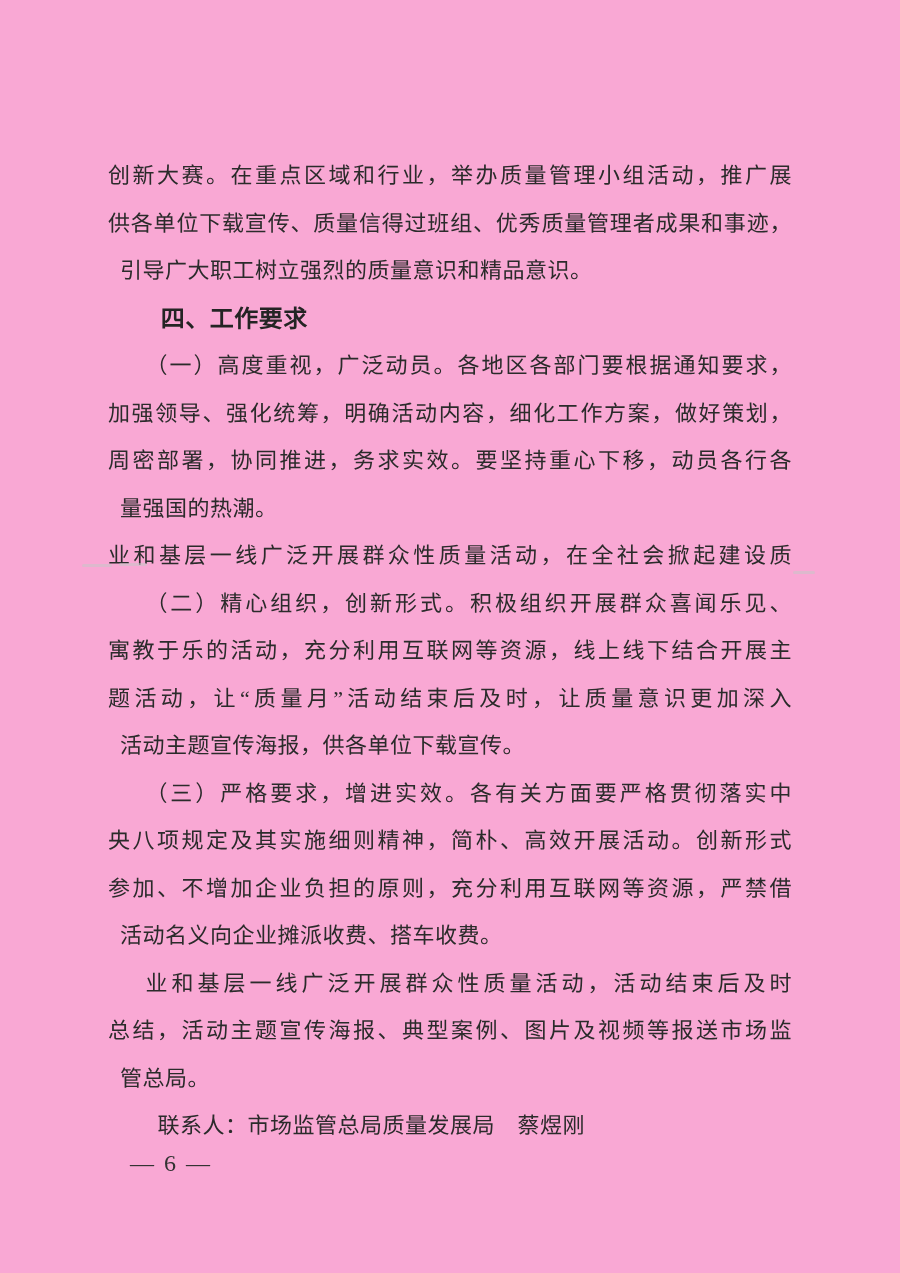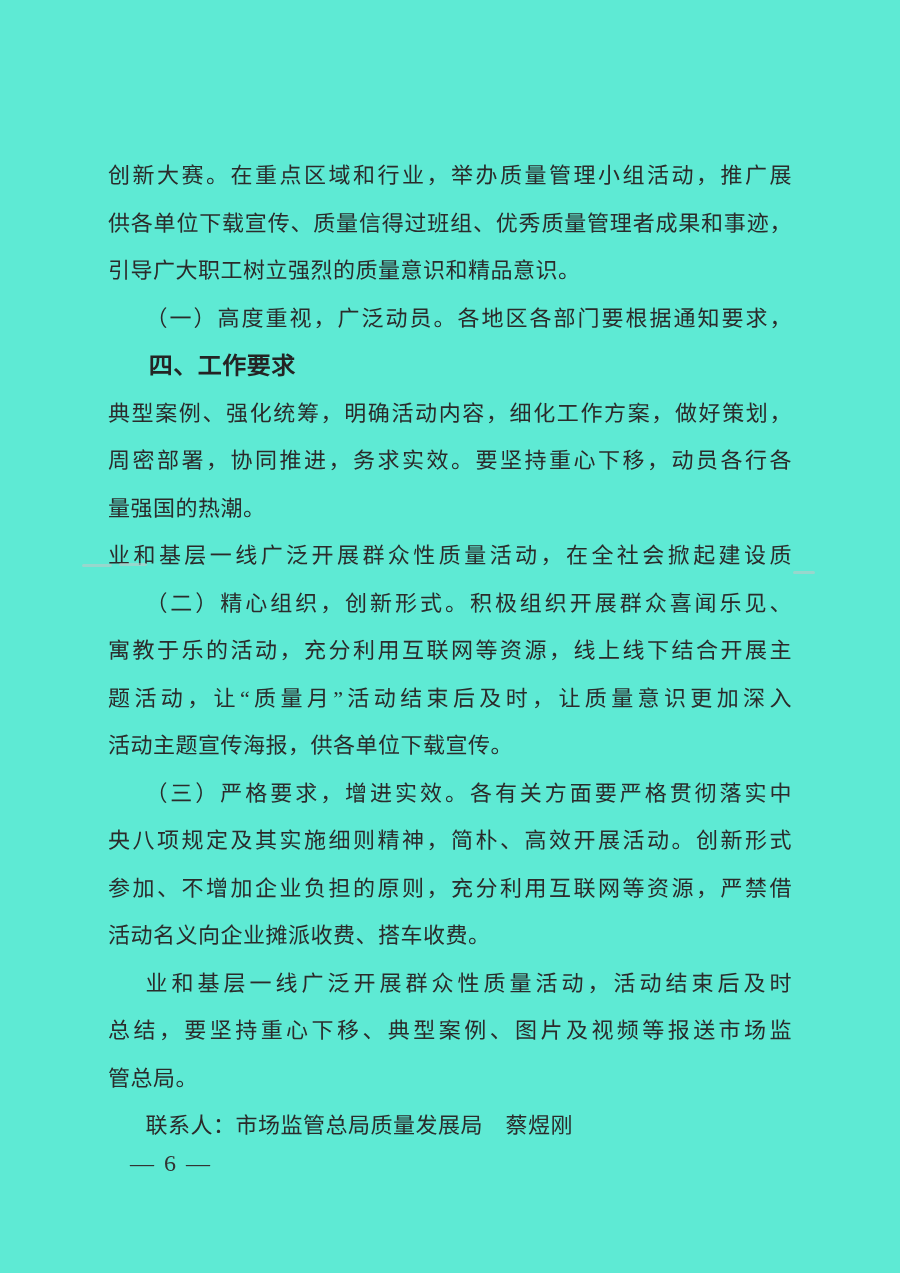--- a/index.html
+++ b/index.html
@@ -11,40 +11,41 @@
     height: 1273px;
     background: #ffffff;
     position: relative;
     overflow: hidden;
     font-family: "Liberation Serif", "DejaVu Serif", serif;
     color: #2b2b2b;
   }
   .page {
     position: absolute;
     inset: 0;
-    background: #5eead4;
+    background: #f9a8d4;
   }
   .doc-body {
     position: absolute;
     left: 108px;
     top: 152px;
     width: 684px;
   }
   .line {
     height: 47.5px;
     line-height: 47.5px;
     font-size: 22px;
     text-align: justify;
     text-align-last: justify;
     white-space: nowrap;
     overflow: visible;
     letter-spacing: 0.5px;
   }
   .line.no-stretch {
     text-align-last: left;
+    margin-left: 12px;
   }
   .line.indent {
     text-indent: 1.7em;
   }
   .line.has-latin {
     font-size: 21px;
   }
   .line.heading {
     font-family: "Liberation Sans", "DejaVu Sans", sans-serif;
     font-weight: 700;
@@ -73,36 +74,36 @@
 </style>
 </head>
 <body>
 
 <div class="page">
 
   <div class="doc-body" style="color: rgb(43, 43, 43);">
       <div class="line body">创新大赛。在重点区域和行业，举办质量管理小组活动，推广展</div>
       <div class="line body">供各单位下载宣传、质量信得过班组、优秀质量管理者成果和事迹，</div>
       <div class="line body no-stretch">引导广大职工树立强烈的质量意识和精品意识。</div>
+      <div class="line heading indent no-stretch">四、工作要求</div>
       <div class="line body indent">（一）高度重视，广泛动员。各地区各部门要根据通知要求，</div>
-      <div class="line heading indent no-stretch">四、工作要求</div>
-      <div class="line body">典型案例、强化统筹，明确活动内容，细化工作方案，做好策划，</div>
+      <div class="line body">加强领导、强化统筹，明确活动内容，细化工作方案，做好策划，</div>
       <div class="line body">周密部署，协同推进，务求实效。要坚持重心下移，动员各行各</div>
       <div class="line body no-stretch">量强国的热潮。</div>
       <div class="line body">业和基层一线广泛开展群众性质量活动，在全社会掀起建设质</div>
       <div class="line body indent">（二）精心组织，创新形式。积极组织开展群众喜闻乐见、</div>
       <div class="line body">寓教于乐的活动，充分利用互联网等资源，线上线下结合开展主</div>
       <div class="line body">题活动，让“质量月”活动结束后及时，让质量意识更加深入</div>
       <div class="line body no-stretch">活动主题宣传海报，供各单位下载宣传。</div>
       <div class="line body indent">（三）严格要求，增进实效。各有关方面要严格贯彻落实中</div>
       <div class="line body">央八项规定及其实施细则精神，简朴、高效开展活动。创新形式</div>
       <div class="line body">参加、不增加企业负担的原则，充分利用互联网等资源，严禁借</div>
       <div class="line body no-stretch">活动名义向企业摊派收费、搭车收费。</div>
       <div class="line body indent">业和基层一线广泛开展群众性质量活动，活动结束后及时</div>
-      <div class="line body">总结，要坚持重心下移、典型案例、图片及视频等报送市场监</div>
+      <div class="line body">总结，活动主题宣传海报、典型案例、图片及视频等报送市场监</div>
       <div class="line body no-stretch">管总局。</div>
       <div class="line contact indent no-stretch">联系人：市场监管总局质量发展局　蔡煜刚</div>
     </div>
 
   <div class="page-footer">— 6 —</div>
 
   <div class="scan-artifact artifact-1"></div>
   <div class="scan-artifact artifact-2"></div>
   <div class="scan-artifact artifact-3"></div>
 

